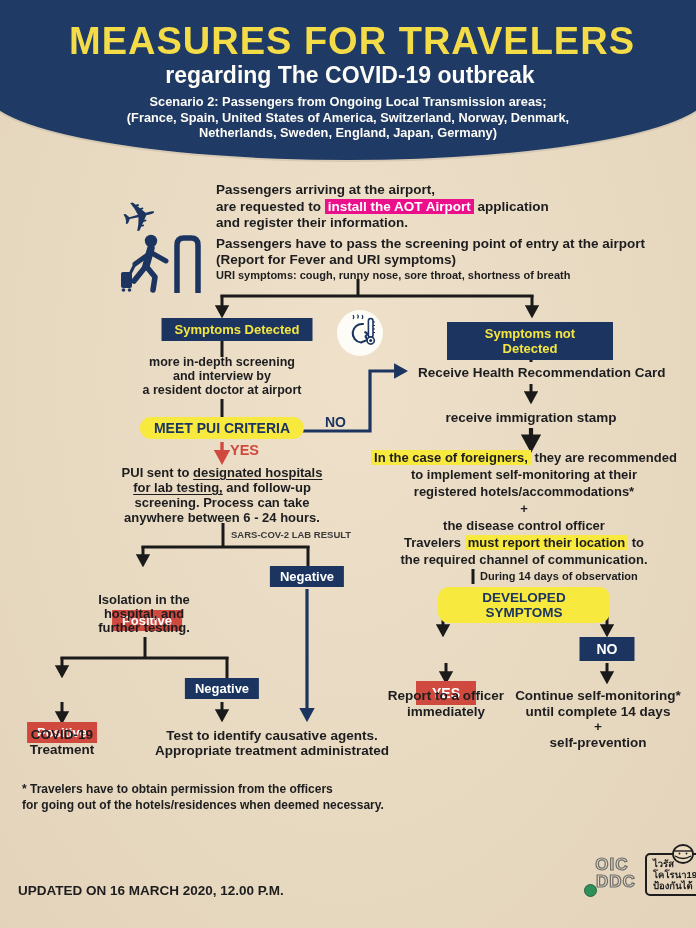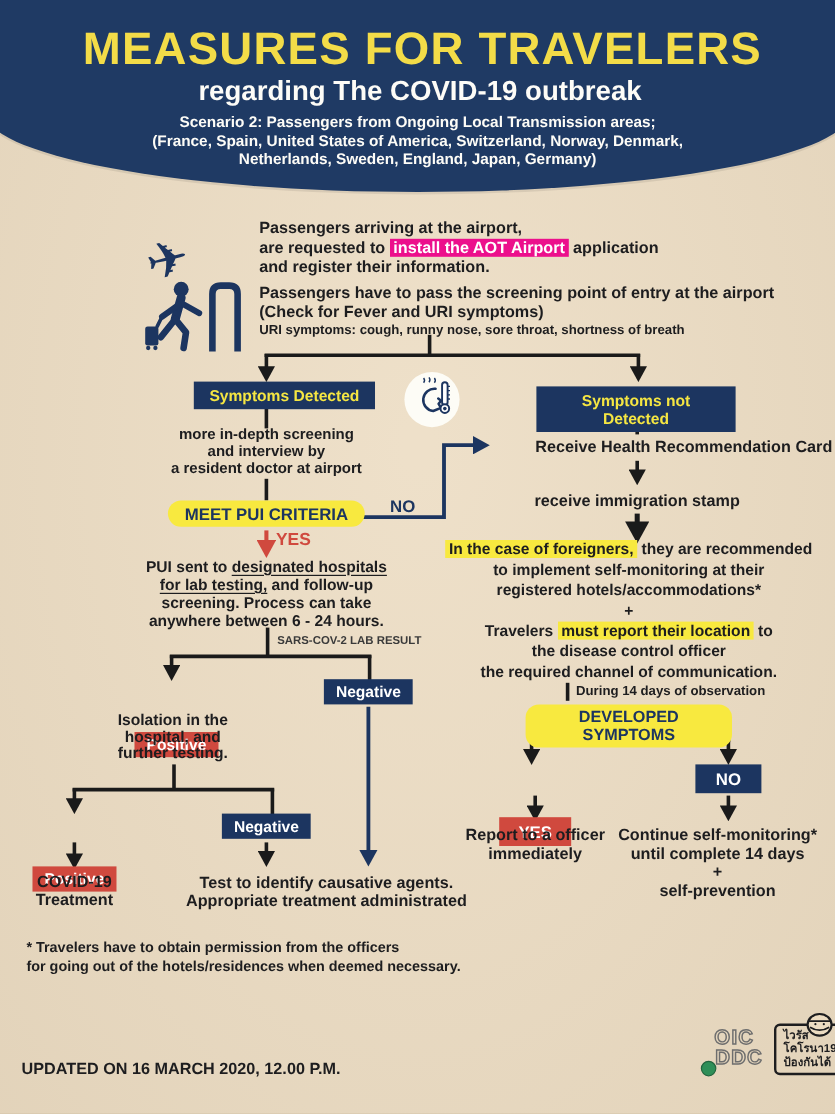--- a/index.html
+++ b/index.html
@@ -60,21 +60,21 @@
     </svg>
   </div>
 
   <div class="abs body13" style="left:216px;top:182px;line-height:16.5px;font-size:13.5px;">
     <div>Passengers arriving at the airport,</div>
     <div><span>are requested to </span><span class="hl-pink">install the AOT Airport</span><span> application</span></div>
     <div>and register their information.</div>
   </div>
   <div class="abs body13" style="left:216px;top:236px;line-height:15.5px;font-size:13.5px;">
     <div>Passengers have to pass the screening point of entry at the airport</div>
-    <div>(Check for Fever and URI symptoms)</div>
+    <div>(Report for Fever and URI symptoms)</div>
     <div class="small-note" style="margin-top:1px;">URI symptoms: cough, runny nose, sore throat, shortness of breath</div>
   </div>
 
   <svg class="abs" style="left:0;top:0;pointer-events:none;" width="696" height="928" viewBox="0 0 696 928">
     <defs>
       <marker id="mB" markerWidth="4.4" markerHeight="4.8" refX="0.6" refY="2.4" orient="auto">
           <path d="M0 0 L4.4 2.4 L0 4.8 z" fill="#1a1a1a"></path>
         </marker>
       <marker id="mN" markerWidth="4.4" markerHeight="4.8" refX="0.6" refY="2.4" orient="auto">
           <path d="M0 0 L4.4 2.4 L0 4.8 z" fill="#1c3560"></path>
@@ -155,30 +155,30 @@
 further testing.</div>
 
   <div class="abs c redbox" style="left:62px;top:678px;">Positive</div>
   <div class="abs c navybox" style="left:222px;top:678px;">Negative</div>
   <div class="abs c pre body13" style="left:62px;top:727px;font-size:13.5px;line-height:15px;width:120px;">COVID-19
 Treatment</div>
   <div class="abs c pre body13" style="left:272px;top:728px;font-size:13.5px;line-height:15px;width:260px;">Test to identify causative agents.
 Appropriate treatment administrated</div>
 
   <div class="abs c lblbox" style="left:530px;top:322px;">Symptoms not Detected</div>
-  <div class="abs b ink" style="left:418px;top:365px;font-size:13.5px;margin-left:28px;">Receive Health Recommendation Card</div>
+  <div class="abs b ink" style="left:418px;top:365px;font-size:13.5px;">Receive Health Recommendation Card</div>
   <div class="abs c b ink" style="left:531px;top:410px;font-size:13.5px;width:260px;">receive immigration stamp</div>
 
   <div class="abs c body13" style="left:524px;top:449px;line-height:17px;width:310px;">
     <div><span class="hl-yel">In the case of foreigners,</span><span> they are recommended</span></div>
     <div>to implement self-monitoring at their</div>
     <div>registered hotels/accommodations*</div>
     <div>+</div>
+    <div>the disease control officer</div>
     <div><span>Travelers </span><span class="hl-yel">must report their location</span><span> to</span></div>
-    <div>the disease control officer</div>
     <div>the required channel of communication.</div>
   </div>
 
   <div class="abs b ink" style="left:480px;top:570px;font-size:11px;">During 14 days of observation</div>
   <div class="abs c yelbox" style="left:524px;top:587px;font-size:13.5px;padding:3px 11px;">DEVELOPED SYMPTOMS</div>
 
   <div class="abs c redbox" style="left:446px;top:637px;font-size:14px;padding:4px 16px;">YES</div>
   <div class="abs c navybox" style="left:607px;top:637px;font-size:14px;padding:4px 17px;">NO</div>
   <div class="abs c pre body13" style="left:446px;top:688px;font-size:13.5px;line-height:15.5px;width:170px;">Report to a officer
 immediately</div>

